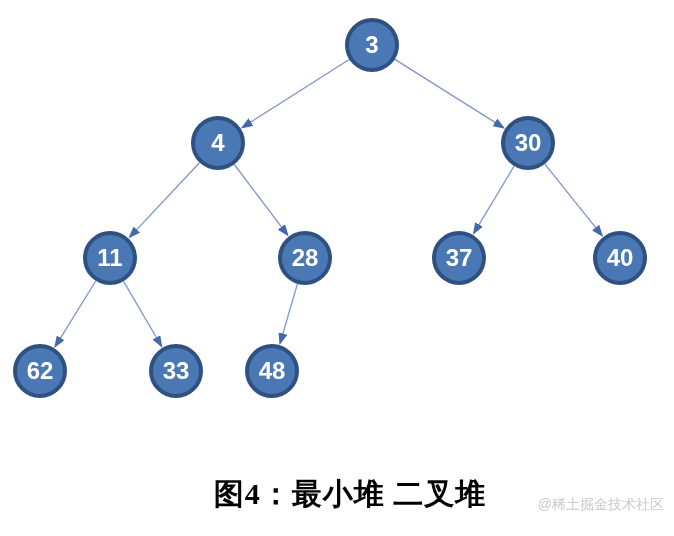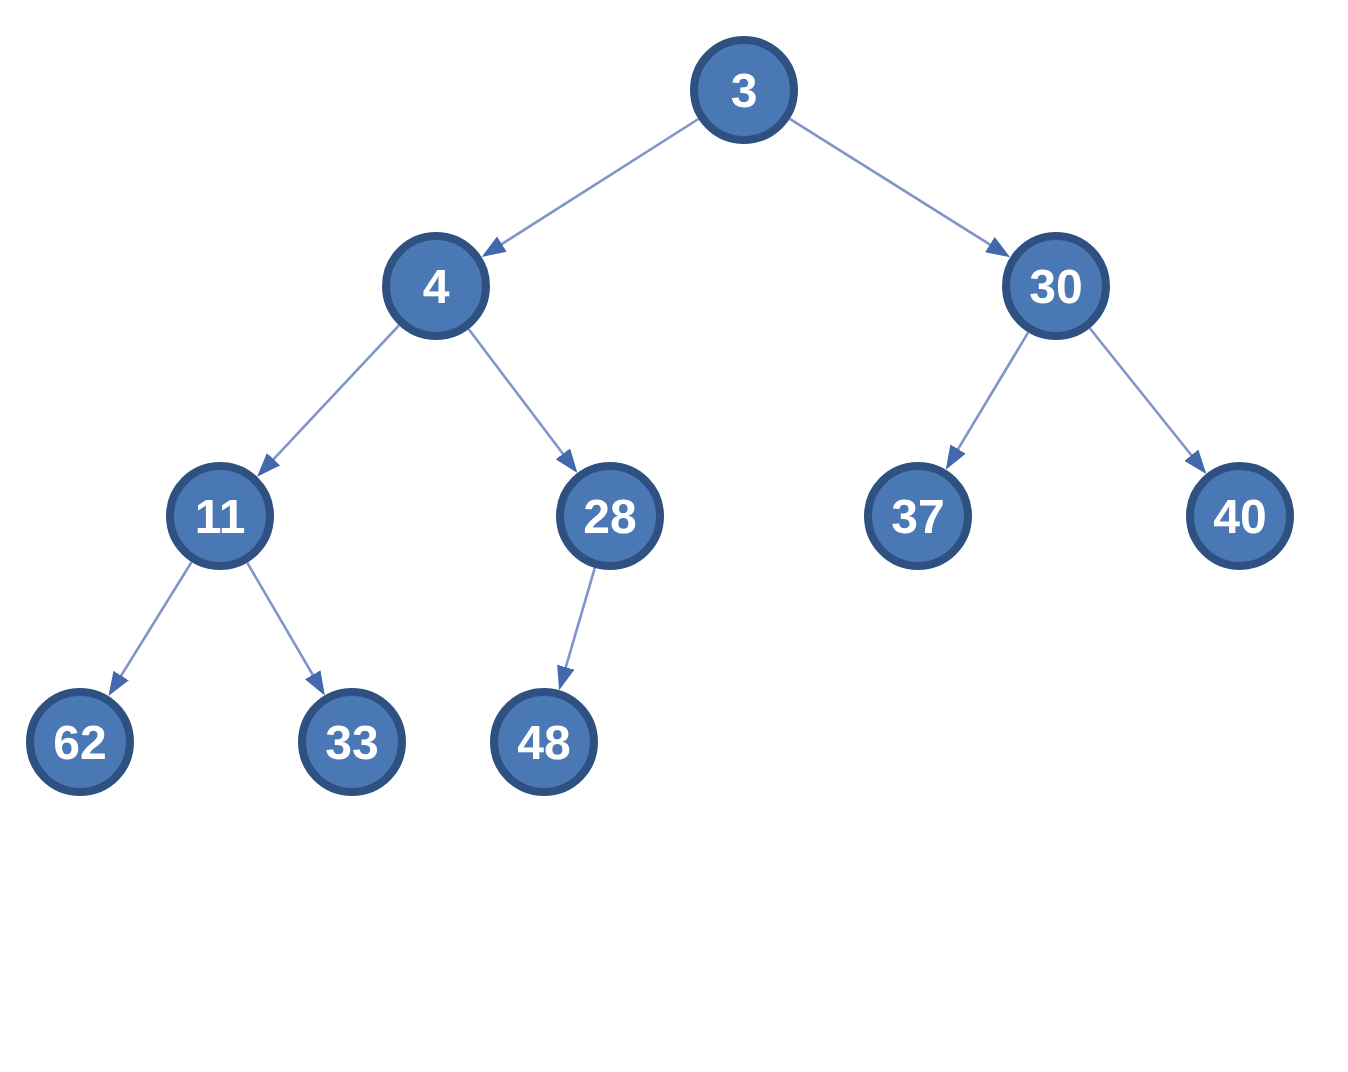--- a/index.html
+++ b/index.html
@@ -108,15 +108,17 @@
           <circle cx="176" cy="371" r="25" fill="#4a78b5" stroke="#2e5181" stroke-width="4"></circle>
           <text class="node-label" x="176" y="371" dy="0.35em" fill="#ffffff">33</text>
         </g>
         <g>
           <circle cx="272" cy="371" r="25" fill="#4a78b5" stroke="#2e5181" stroke-width="4"></circle>
           <text class="node-label" x="272" y="371" dy="0.35em" fill="#ffffff">48</text>
         </g>
       </g>
   </svg>
 
+  <div class="figure-caption">图4：最小堆 二叉堆</div>
 
+  <div class="watermark">@稀土掘金技术社区</div>
 
 </div>
 
 </body></html>

